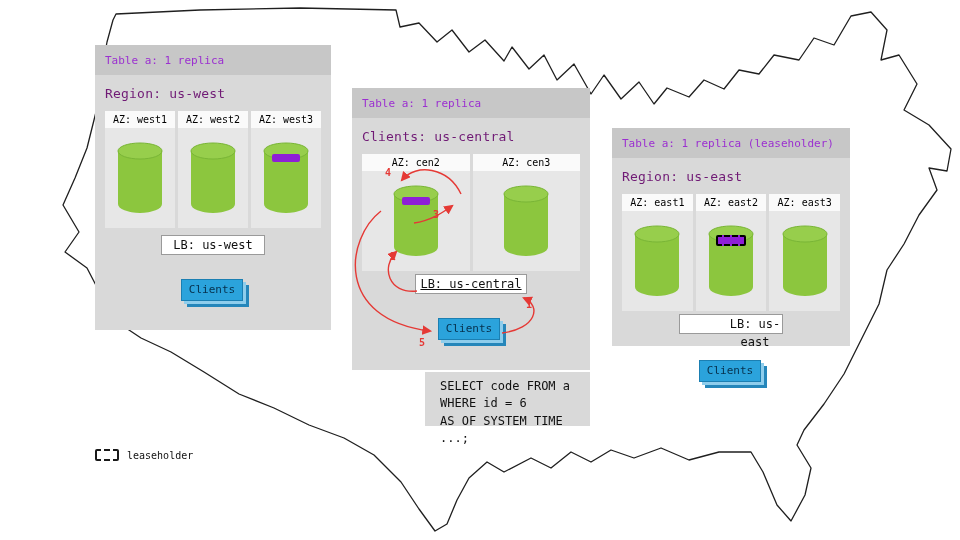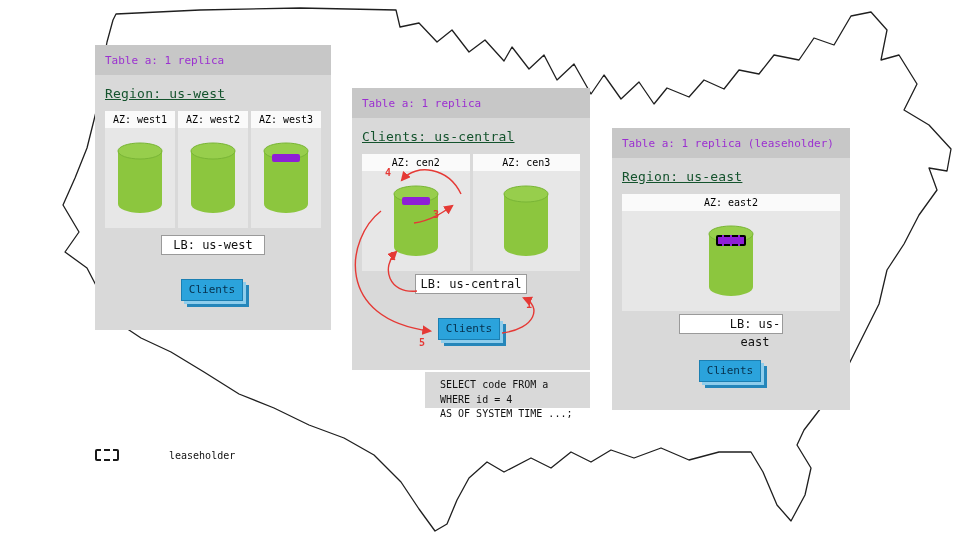--- a/index.html
+++ b/index.html
@@ -2,40 +2,40 @@
 <html><head>
 <meta charset="utf-8">
 <style>
   html,body{margin:0;padding:0;background:#fff;}
   .stage{position:relative;width:960px;height:540px;background:#ffffff;overflow:hidden;
          font-family:"DejaVu Sans Mono","Liberation Mono",monospace;}
   .map-svg{position:absolute;left:0;top:0;z-index:0;}
   .panel{position:absolute;background:#d9d9d9;z-index:2;}
   .panel-header{height:30px;background:#c7c7c7;display:flex;align-items:center;
                 padding:0 10px;font-size:11px;color:#9B30D0;}
-  .region-title{margin:11px 10px 0;font-size:13px;color:#14532d;letter-spacing:0.2px;text-decoration:underline;}
+  .region-title{margin:11px 10px 0;font-size:13px;color:#701a75;letter-spacing:0.2px;}
   .az-row{position:absolute;left:10px;right:10px;top:66px;height:117px;display:flex;gap:3px;}
   .az{flex:1;background:#e7e7e7;display:flex;flex-direction:column;min-width:0;}
   .az-label{background:#fafafa;font-size:10px;text-align:center;padding:3px 0;white-space:nowrap;}
   .az-body{flex:1;display:flex;align-items:center;justify-content:center;}
   .cyl{position:relative;width:46px;height:72px;}
   .badge{position:absolute;left:9px;top:12px;width:28px;height:8px;background:#8E1FD6;border-radius:2px;}
   .badge.lease{left:8px;top:10px;width:26px;height:7px;border:2px dashed #000;}
   .lb{position:absolute;height:20px;background:#ffffff;border:1px solid #9a9a9a;
       box-sizing:border-box;font-size:12px;line-height:18px;text-align:center;color:#111;}
   .clients{position:absolute;width:62px;height:22px;background:#2BA3DC;border:1px solid #1b7fb2;
            box-sizing:border-box;color:#06304c;font-size:11px;line-height:20px;text-align:center;
            box-shadow:3px 3px 0 #8ecdec,6px 6px 0 #2586ba;}
   .arrows{position:absolute;left:0;top:0;z-index:3;pointer-events:none;}
   .step-num{position:absolute;z-index:4;color:#E53935;font-size:10px;font-weight:bold;}
-  .sql-note{position:absolute;left:425px;top:372px;width:165px;height:36px;background:#d9d9d9;
-            z-index:2;font-size:10px;line-height:1.45;padding:6px 4px 14px 15px;
+  .sql-note{position:absolute;left:425px;top:372px;width:165px;height:54px;background:#d9d9d9;
+            z-index:2;font-size:12px;line-height:1.45;padding:6px 4px 14px 15px;
             box-sizing:border-box;color:#111;}
   .legend{position:absolute;left:95px;top:449px;display:flex;align-items:flex-end;z-index:2;
-          font-size:10px;color:#111;gap:42px;}
+          font-size:10px;color:#111;}
   .legend-swatch{width:20px;height:8px;border:2px dashed #1a1a1a;background:#fff;
                  border-radius:2px;margin-right:8px;}
 </style>
 </head>
 <body>
 
 <div class="stage">
 
   <svg class="map-svg" width="960" height="540" viewBox="0 0 960 540">
     <path d="M113 20 L116 14 L200 10 L300 8 L396 10 L400 27 L419 23 L437 42 L452 30 L469 52 L485 40 L504 61 L512 47 L529 69 L544 55 L557 80 L574 64 L591 94 L604 75 L621 99 L639 82 L654 104 L667 88 L689 97 L704 80 L724 89 L739 70 L759 74 L774 55 L799 60 L814 38 L834 45 L851 16 L871 12 L887 30 L881 60 L899 55 L917 84 L904 110 L929 125 L951 149 L947 171 L929 168 L937 190 L919 215 L904 244 L887 270 L879 304 L861 340 L844 374 L824 404 L804 430 L797 445 L811 468 L805 495 L791 521 L777 505 L763 472 L751 452 L719 452 L689 460 L661 448 L634 458 L611 450 L591 462 L571 452 L551 468 L531 458 L504 472 L487 462 L469 478 L457 500 L447 524 L435 531 L419 509 L401 482 L374 455 L344 438 L309 425 L274 408 L239 394 L204 372 L171 352 L141 338 L117 322 L101 295 L87 268 L65 252 L79 232 L63 205 L75 178 L87 148 L96 112 L101 75 L107 42 Z" fill="none" stroke="#1f1f1f" stroke-width="1.3" stroke-linejoin="round"></path>
@@ -109,50 +109,72 @@
         <div class="az-body">
           <div class="cyl">
             <svg width="46" height="72" viewBox="0 0 46 72">
               <path d="M1 9 V62 A22 9 0 0 0 45 62 V9" fill="#8CC63E"></path>
               <ellipse cx="23" cy="9" rx="22" ry="8" fill="#97CE4C" stroke="#79B536" stroke-width="1"></ellipse>
             </svg>
           </div>
         </div>
       </div>
     </div>
-    <div class="lb" style="left:63px;top:186px;width:112px;">LB: us-central</div>
+    <div class="lb" style="left:63px;top:186px;width:112px;text-decoration:underline;">LB: us-central</div>
     <div class="clients" style="left:86px;top:230px;">Clients</div>
   </div>
 
-  <div class="panel" style="left:612px;top:128px;width:238px;height:282px;">
+  <div class="panel" style="left:612px;top:128px;width:238px;height:218px;">
     <div class="panel-header">
       <span>Table a: 1 replica (leaseholder)</span>
     </div>
     <div class="region-title">Region: us-east</div>
     <div class="az-row">
       <div class="az">
+        <div class="az-label">AZ: east1</div>
+        <div class="az-body">
+          <div class="cyl">
+            <svg width="46" height="72" viewBox="0 0 46 72">
+              <path d="M1 9 V62 A22 9 0 0 0 45 62 V9" fill="#8CC63E"></path>
+              <ellipse cx="23" cy="9" rx="22" ry="8" fill="#97CE4C" stroke="#79B536" stroke-width="1"></ellipse>
+            </svg>
+          </div>
+        </div>
+      </div>
+      <div class="az">
         <div class="az-label">AZ: east2</div>
         <div class="az-body">
           <div class="cyl">
             <svg width="46" height="72" viewBox="0 0 46 72">
               <path d="M1 9 V62 A22 9 0 0 0 45 62 V9" fill="#8CC63E"></path>
               <ellipse cx="23" cy="9" rx="22" ry="8" fill="#97CE4C" stroke="#79B536" stroke-width="1"></ellipse>
             </svg>
             <div class="badge lease"></div>
+          </div>
+        </div>
+      </div>
+      <div class="az">
+        <div class="az-label">AZ: east3</div>
+        <div class="az-body">
+          <div class="cyl">
+            <svg width="46" height="72" viewBox="0 0 46 72">
+              <path d="M1 9 V62 A22 9 0 0 0 45 62 V9" fill="#8CC63E"></path>
+              <ellipse cx="23" cy="9" rx="22" ry="8" fill="#97CE4C" stroke="#79B536" stroke-width="1"></ellipse>
+            </svg>
           </div>
         </div>
       </div>
     </div>
     <div class="lb" style="left:67px;top:186px;width:104px;padding-left:48px;">LB: us-east</div>
     <div class="clients" style="left:87px;top:232px;">Clients</div>
   </div>
 
   <div class="sql-note">
     <div>SELECT code FROM a</div>
-    <div>WHERE id = 4</div>
+    <div>WHERE id = 6</div>
     <div>AS OF SYSTEM TIME ...;</div>
   </div>
 
   <div class="legend">
     <span class="legend-swatch"></span>
     <span>leaseholder</span>
   </div>
 
   <svg class="arrows" width="960" height="540" viewBox="0 0 960 540">
     <defs>

